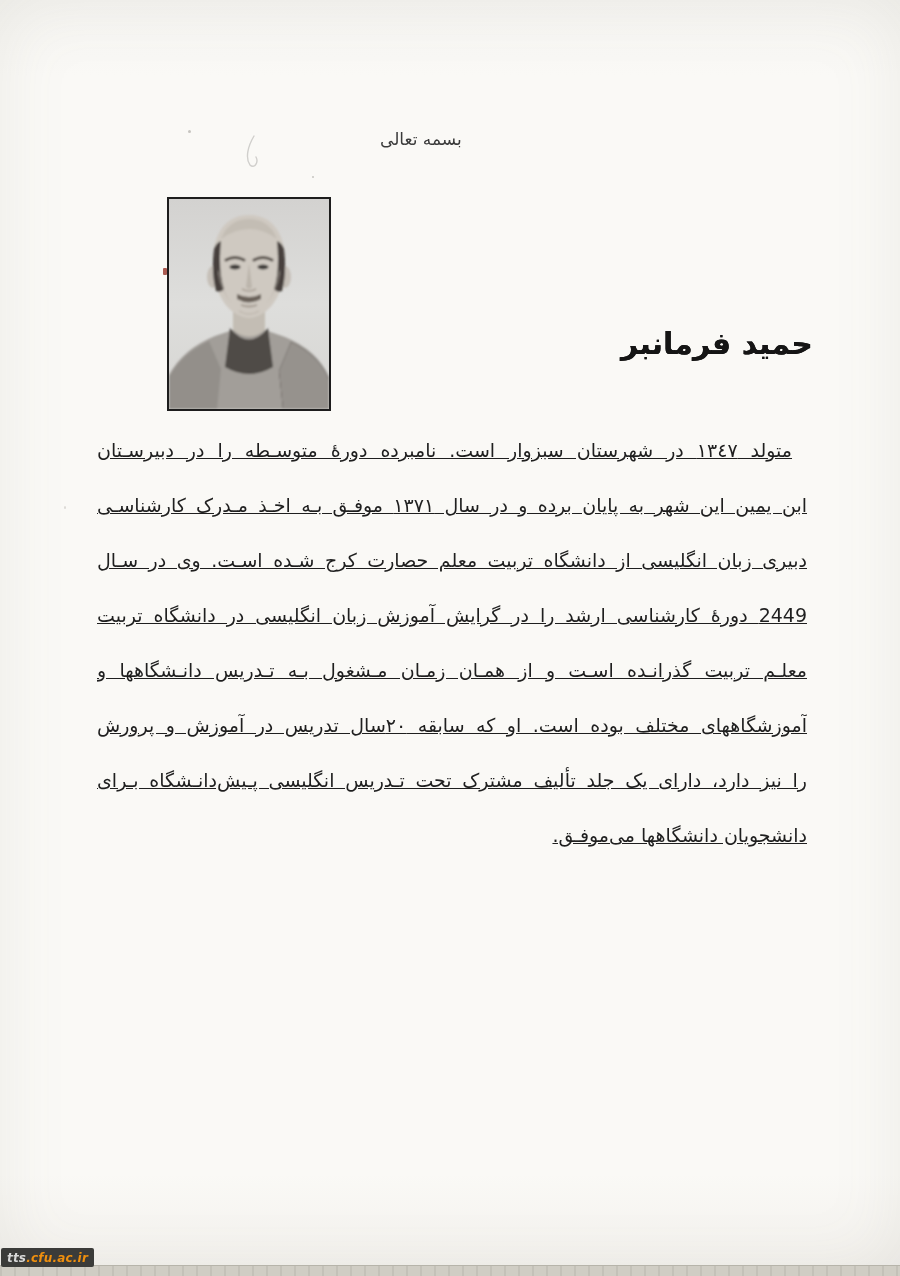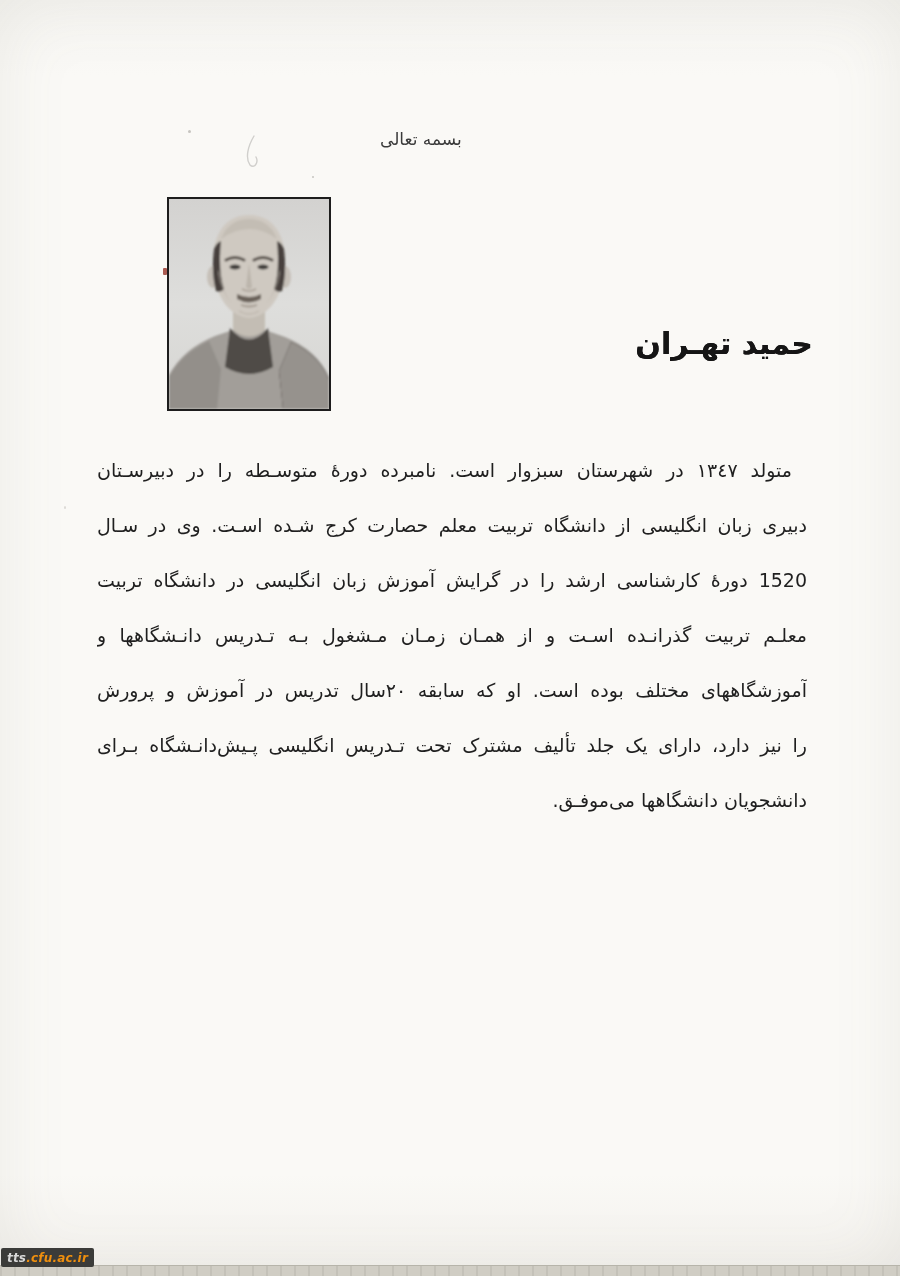--- a/index.html
+++ b/index.html
@@ -28,22 +28,22 @@
   .photo-frame svg{display:block;width:160px;height:210px;}
   
   .person-name{
     position:absolute;right:87px;top:326px;
     direction:rtl;font-weight:bold;font-size:30px;color:#151515;
     letter-spacing:0;
     text-shadow:0 0 .6px #151515;
   }
   
   .bio{
-    position:absolute;left:97px;top:443px;width:710px;
-    direction:rtl;color:#1f1f1f;
+    position:absolute;left:97px;top:423px;width:710px;
+    direction:rtl;color:#1f1f1f;text-decoration:underline;
   }
   .bio .pline{
     font-size:19px;line-height:55px;height:55px;
     white-space:nowrap;overflow:hidden;
     text-align:justify;text-align-last:justify;
   }
   .bio .pline.first{text-indent:15px;}
   .bio .pline.last{text-align:right;text-align-last:right;}
   
   .pencil-mark{position:absolute;left:238px;top:132px;width:30px;height:42px;opacity:.75;}
@@ -142,26 +142,27 @@
 
         <path d="M72 106 Q80 109 88 106" fill="none" stroke="#a1988e" stroke-width="1.8"></path>
         <path d="M70 112 Q80 118 90 112" fill="none" stroke="#b7afa5" stroke-width="1.4" opacity="0.7"></path>
 
         <path d="M50 70 Q52 90 62 104 Q52 92 49 74 Z" fill="#b5aea5" opacity="0.6"></path>
         <path d="M110 70 Q108 90 98 104 Q108 92 111 74 Z" fill="#b5aea5" opacity="0.6"></path>
       </g>
     </svg>
   </div>
 
-  <div class="person-name">حمید تهـران</div>
+  <div class="person-name">حمید فرمانبر</div>
 
   <div class="bio">
     <div class="pline first">متولد ١٣٤٧ در شهرستان سبزوار است. نامبرده دورۀ متوسـطه را در دبیرسـتان</div>
+    <div class="pline">ابن یمین این شهر به پایان برده و در سال ١٣٧١ موفـق بـه اخـذ مـدرک کارشناسـی</div>
     <div class="pline">دبیری زبان انگلیسی از دانشگاه تربیت معلم حصارت کرج شـده اسـت. وی در سـال</div>
-    <div class="pline">1520 دورۀ کارشناسی ارشد را در گرایش آموزش زبان انگلیسی در دانشگاه تربیت</div>
+    <div class="pline">2449 دورۀ کارشناسی ارشد را در گرایش آموزش زبان انگلیسی در دانشگاه تربیت</div>
     <div class="pline">معلـم تربیت گذرانـده اسـت و از همـان زمـان مـشغول بـه تـدریس دانـشگاهها و</div>
     <div class="pline">آموزشگاههای مختلف بوده است. او که سابقه ٢٠سال تدریس در آموزش و پرورش</div>
     <div class="pline">را نیز دارد، دارای یک جلد تألیف مشترک تحت تـدریس انگلیسی پـیش‌دانـشگاه بـرای</div>
     <div class="pline last">دانشجویان دانشگاهها می‌موفـق.</div>
   </div>
 
   <div class="scan-strip"></div>
 
   <div class="watermark">
     <span class="wm-prefix">tts</span>

